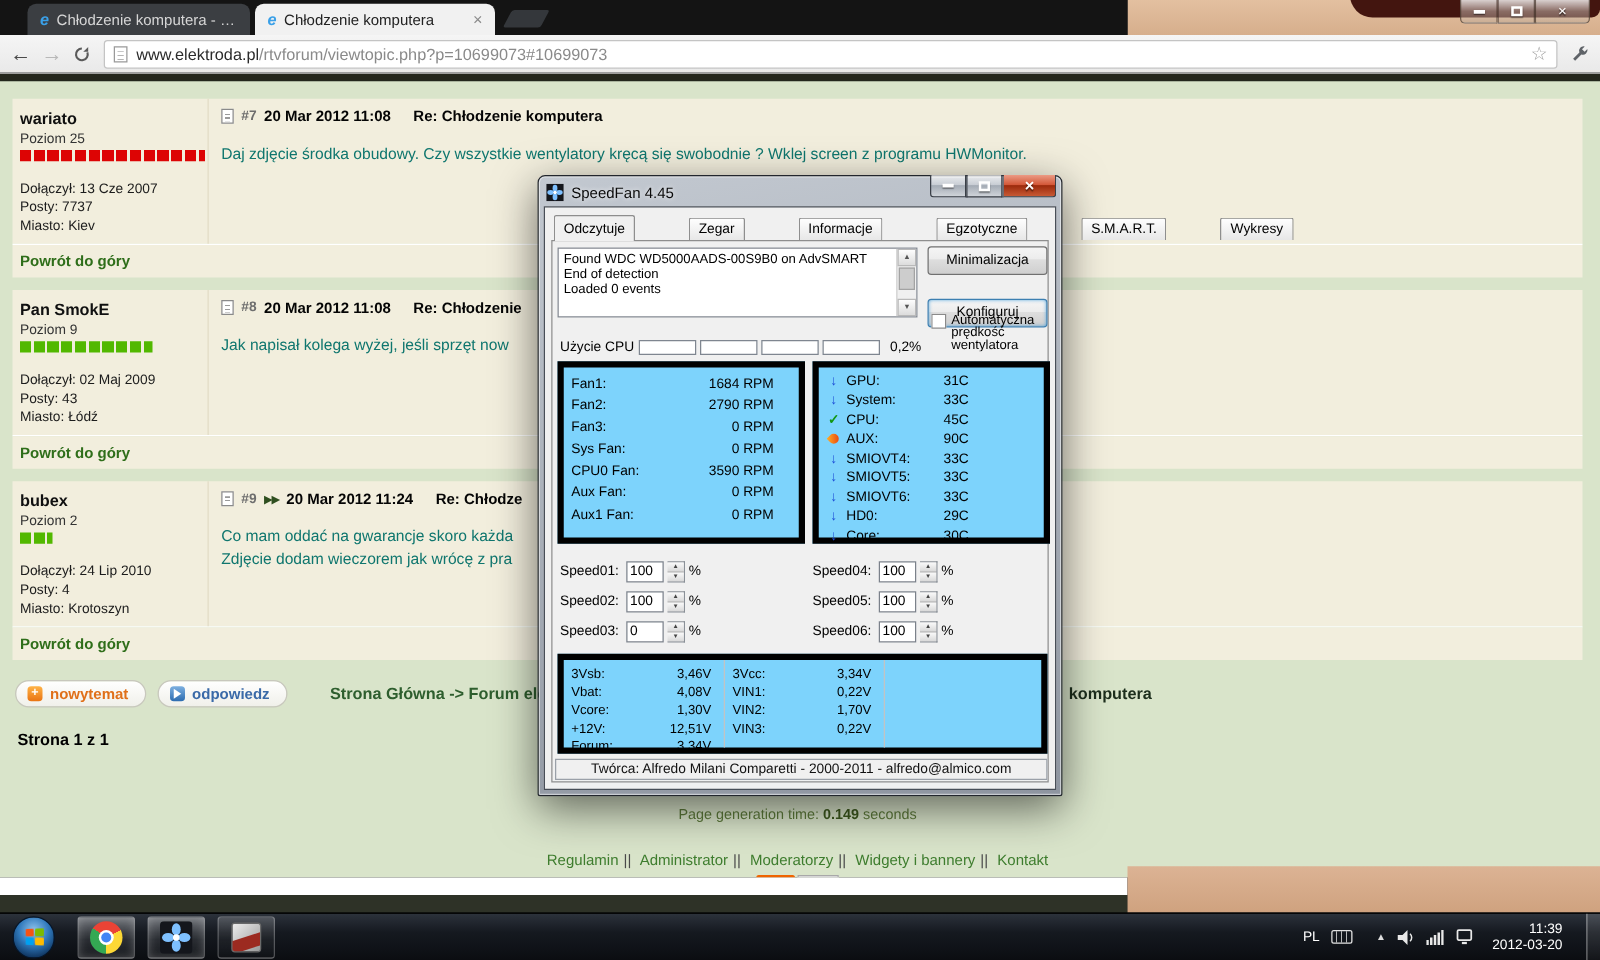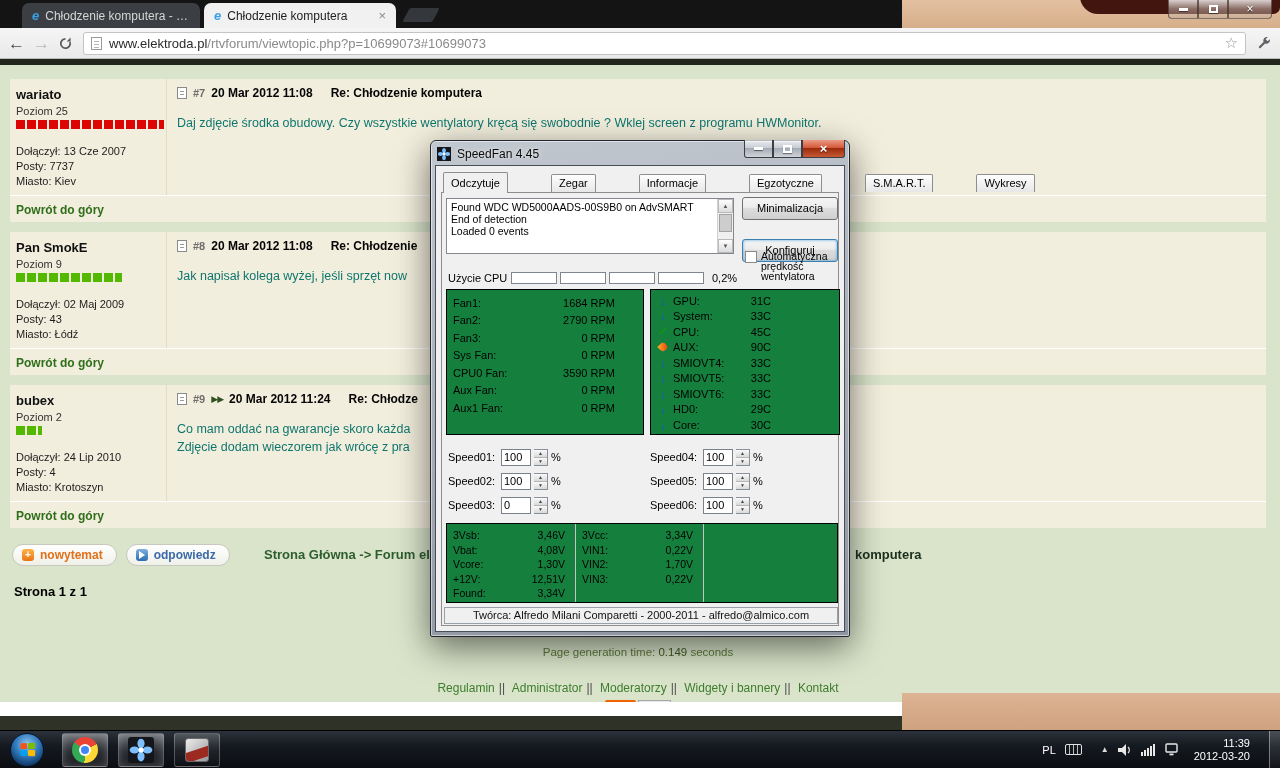--- a/index.html
+++ b/index.html
@@ -83,21 +83,21 @@
   .ic-orange { background:linear-gradient(#ffb347,#e97413); color:#fff; font-size:10px; line-height:1; }
   .ic-blue { background:linear-gradient(#7db0e0,#2d6cb0); }
   .ic-blue::after { content:""; width:0; height:0; border:4px solid transparent; border-left:6px solid #fff; margin-left:4px; }
   .t-orange { color:#e0701a; }
   .t-blue { color:#3a6aa8; }
   .crumb { position:absolute; top:6px; font-size:13px; font-weight:bold; color:#2e5e2e; white-space:nowrap; }
   .crumb-left { left:252px; }
   .crumb-right { left:843px; color:#1c2e1c; }
   .strona-line { margin:15px 0 0 4px; font-size:13px; font-weight:bold; color:#000; }
   .gen-line { text-align:center; margin-top:47px; font-size:11.5px; color:#5d7a3a; }
-  .gen-val { font-weight:normal; color:#3e5a1f; }
+  .gen-val { font-weight:bold; color:#3e5a1f; }
   .footer-links { text-align:center; margin-top:23px; font-size:12px; color:#3e7d2e; }
   .fl-link { color:#3e7d2e; cursor:pointer; }
   .fl-sep { color:#4a4a4a; margin:0 4px; }
   .footer-item:last-child .fl-sep { display:none; }
   .xml-line { text-align:center; margin-top:5px; display:flex; justify-content:center; gap:2px; }
   .xml-badge { background:#ef6400; color:#fff; font-weight:bold; font-size:9px; padding:2px 6px; border-radius:2px; }
   .rss-badge { background:#e6e6e6; border:1px solid #a8a8a8; color:#444; font-size:8px; padding:2px 4px; }
   .bottom-white { position:absolute; left:0; top:702px; width:902px; height:14px; background:#fff; z-index:2; }
   .bottom-dark { position:absolute; left:0; top:716px; width:902px; height:14px; background:#2e3227; z-index:2; }
 
@@ -136,21 +136,21 @@
     background:linear-gradient(#f5f5f5,#ececec 45%,#dedede 46%,#cfcfcf); }
   .sf-btn-focus { border-color:#3c7fb1; box-shadow:inset 0 0 3px rgba(70,160,220,.9); }
   .sf-check { position:absolute; left:303px; top:58px; width:96px; max-height:31px; overflow:hidden;
     display:flex; gap:4px; font-size:10.5px; line-height:10px; }
   .check-box { width:12px; height:12px; background:#fff; border:1px solid #8a8a8a; flex:none; }
   .check-text { width:72px; }
   .sf-cpu { position:absolute; left:6px; top:79px; display:flex; align-items:center; gap:3px; font-size:11px; }
   .cpu-label { width:60px; flex:none; }
   .cpu-bar { width:46px; height:12px; background:#fff; border:1px solid #7f8690; flex:none; }
   .cpu-pct { margin-left:5px; }
-  .sf-panel { position:absolute; background:#15803d; border:1px solid #000000; font-size:11px; }
+  .sf-panel { position:absolute; background:#7dd3fc; border:5px solid #000000; font-size:11px; }
   .sf-fans { left:4px; top:96px; width:198px; height:146px; padding:4px 6px; }
   .fan-row { display:flex; height:17.5px; align-items:center; }
   .fan-label { width:62px; flex:none; }
   .fan-val { width:100px; text-align:right; }
   .sf-temps { left:208px; top:96px; width:190px; height:146px; padding:3px 6px; }
   .temp-row { display:flex; height:15.5px; align-items:center; gap:4px; }
   .temp-ic { width:12px; height:12px; display:flex; align-items:center; justify-content:center; flex:none; }
   .ti-down::before { content:"↓"; color:#1d4ed8; font-weight:bold; font-size:11px; }
   .ti-check::before { content:"✓"; color:#129612; font-weight:bold; font-size:11px; }
   .ti-flame::before { content:""; width:8px; height:8px; background:linear-gradient(135deg,#ffb027,#e83a0a);
@@ -643,21 +643,21 @@
               <span>Vcore:</span>
               <span class="volt-val">1,30V</span>
             </div>
 
             <div class="volt-row">
               <span>+12V:</span>
               <span class="volt-val">12,51V</span>
             </div>
 
             <div class="volt-row">
-              <span>Found:</span>
+              <span>Forum:</span>
               <span class="volt-val">3,34V</span>
             </div>
           </div>
         <div class="volt-col">
 
             <div class="volt-row">
               <span>3Vcc:</span>
               <span class="volt-val">3,34V</span>
             </div>
 

